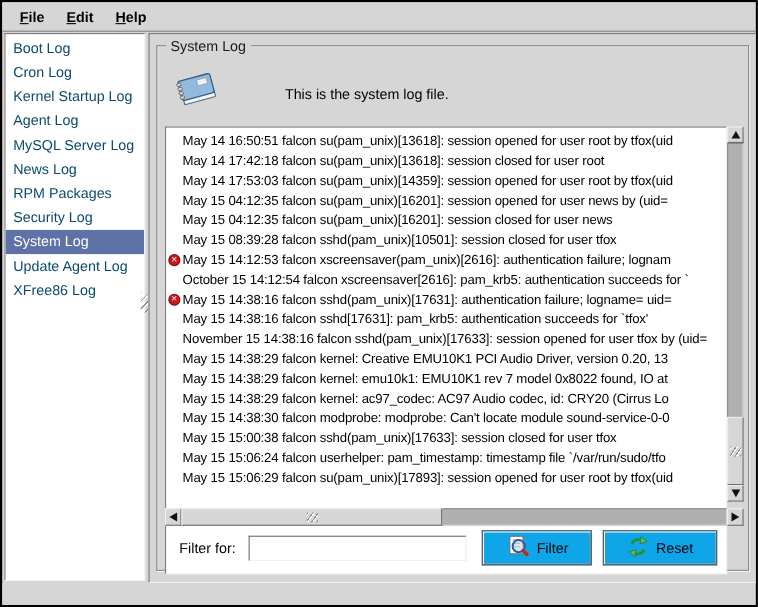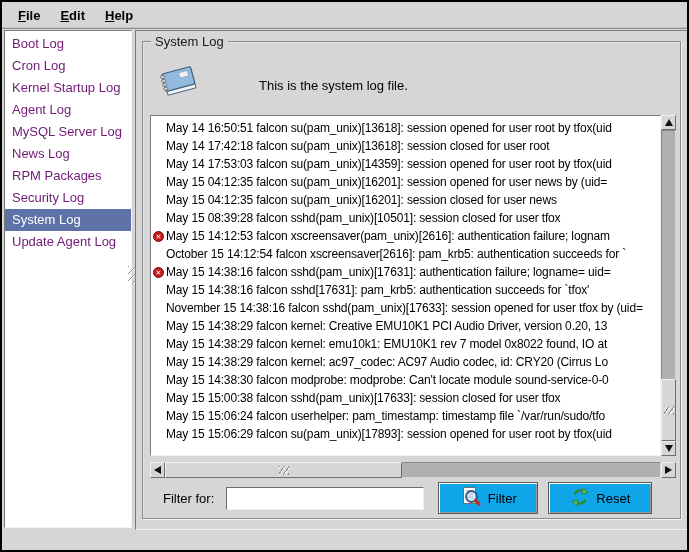--- a/index.html
+++ b/index.html
@@ -6,34 +6,34 @@
   body { font-family: "Liberation Sans", "DejaVu Sans", sans-serif; background: #fff; }
   .window { position: relative; width: 689px; height: 552px; background: #d6d6d6; border: 2px solid #000; overflow: hidden; }
 
   
   .menubar { position: absolute; top: 0; left: 0; right: 0; height: 27px; display: flex; align-items: center; padding-left: 6px; background: #d6d6d6; border-bottom: 1px solid #8e8e8e; box-shadow: inset 0 -1px 0 #c2c2c2; }
   .menu-item { font-size: 13px; padding: 4px 10px; color: #000; cursor: default; font-weight: bold; }
   u { text-decoration: underline; }
 
   
   .sidebar { position: absolute; left: 2px; top: 28px; width: 128px; height: 498px; background: #fff; border: 1px solid; border-color: #7a7a7a #f2f2f2 #f2f2f2 #7a7a7a; overflow: hidden; padding-top: 2px; }
-  .side-item { font-size: 13px; line-height: 16px; padding: 3px 4px 3px 7px; color: #701a75; white-space: nowrap; }
+  .side-item { font-size: 13px; line-height: 16px; padding: 3px 4px 3px 7px; color: #0c4a6e; white-space: nowrap; }
   .side-item.selected { background: #5e72a8; color: #fff; }
   .pane-grip { position: absolute; left: 126px; top: 264px; width: 7px; height: 18px; background: repeating-linear-gradient(135deg, #8f8f8f 0 1px, #fafafa 1px 2px, transparent 2px 5px); }
 
   
   .main-panel { position: absolute; left: 133px; top: 28px; width: 553px; height: 500px; background: #d6d6d6; border: 1px solid; border-color: #7a7a7a #f2f2f2 #f2f2f2 #7a7a7a; }
   .group { position: absolute; left: 6px; top: 10px; width: 539px; height: 478px; border: 1px solid #8a8a8a; box-shadow: 1px 1px 0 #f2f2f2, inset 1px 1px 0 #e4e4e4; }
   .group-label { position: absolute; top: -8px; left: 8px; background: #d6d6d6; padding: 0 4px; font-size: 13px; color: #1a1a1a; }
 
   .book-icon { position: absolute; left: 14px; top: 18px; width: 44px; height: 44px; }
   .desc { position: absolute; left: 116px; top: 36px; font-size: 13px; color: #000; }
 
   
-  .list-wrap { position: absolute; left: 7px; top: 73px; width: 526px; height: 341px; }
+  .list-wrap { position: absolute; left: 7px; top: 73px; width: 526px; height: 407px; }
   .log-list { position: absolute; left: 0; top: 0; right: 15px; bottom: 0; background: #fff; border: 1px solid; border-color: #7a7a7a #f2f2f2 #f2f2f2 #7a7a7a; overflow: hidden; padding-top: 3px; }
   .log-row { display: flex; align-items: center; height: 18px; white-space: nowrap; overflow: hidden; }
   .err-icon { flex: 0 0 11px; width: 11px; height: 11px; margin: 0 2px; border-radius: 50%; background: #c81818; border: 1px solid #7d0d0d; color: #fff; font-size: 7px; line-height: 9px; text-align: center; font-weight: bold; }
   .err-icon.hidden { visibility: hidden; }
   .log-text { font-size: 12px; letter-spacing: -0.15px; color: #000; }
 
   
   .scroll-btn { background: #d6d6d6; border: 1px solid; border-color: #f0f0f0 #6e6e6e #6e6e6e #f0f0f0; display: flex; align-items: center; justify-content: center; }
   .trough { background: #b0b0b0; border: 1px solid; border-color: #8a8a8a #d9d9d9 #d9d9d9 #8a8a8a; }
   .thumb { background: #d6d6d6; border: 1px solid; border-color: #f0f0f0 #6e6e6e #6e6e6e #f0f0f0; display: flex; align-items: center; justify-content: center; }
@@ -78,20 +78,21 @@
       <div class="side-item">Boot Log</div>
       <div class="side-item">Cron Log</div>
       <div class="side-item">Kernel Startup Log</div>
       <div class="side-item">Agent Log</div>
       <div class="side-item">MySQL Server Log</div>
       <div class="side-item">News Log</div>
       <div class="side-item">RPM Packages</div>
       <div class="side-item">Security Log</div>
       <div class="side-item selected">System Log</div>
       <div class="side-item">Update Agent Log</div>
+      <div class="side-item">XFree86 Log</div>
     </div>
   <div class="pane-grip"></div>
 
   <div class="main-panel">
     <div class="group">
       <span class="group-label">System Log</span>
 
       <span class="book-icon">
         <svg width="44" height="44" viewBox="0 0 44 44">
           <g transform="rotate(-15 22 22)">

